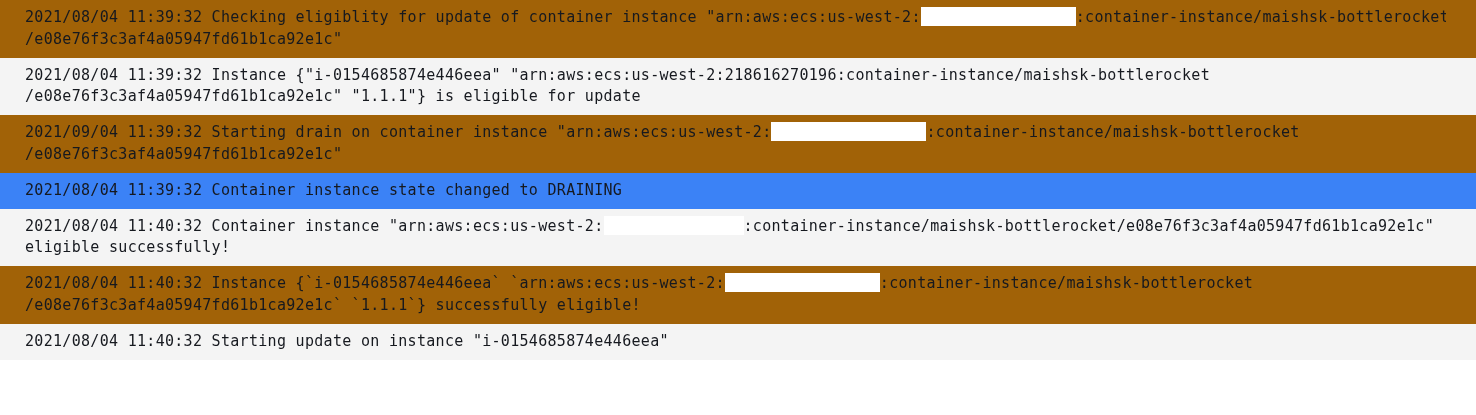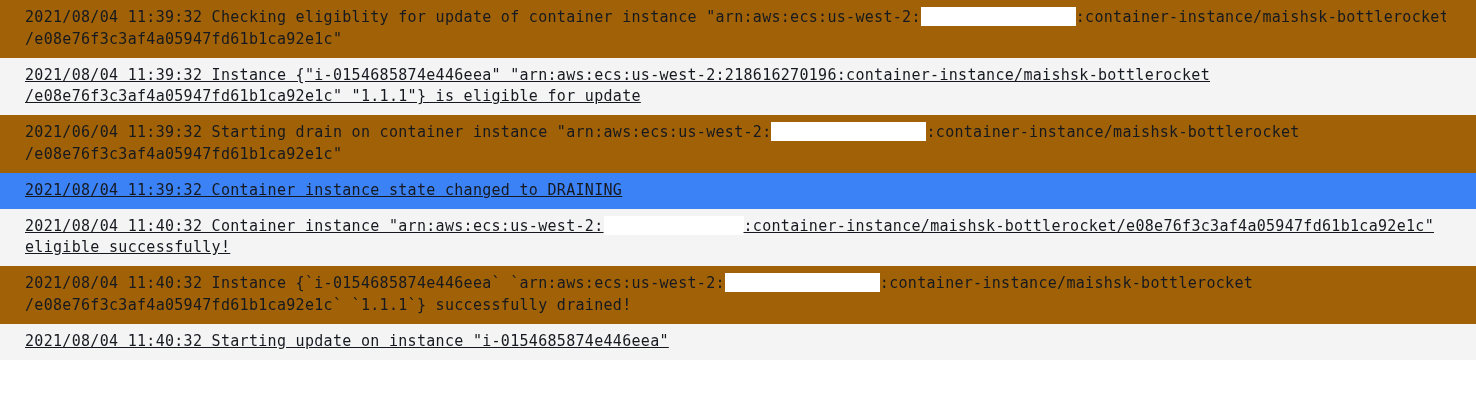--- a/index.html
+++ b/index.html
@@ -18,21 +18,20 @@
     color: #16191f;
     background: #ffffff;
     overflow: hidden;
   }
   .log-row {
     padding: 7px 30px 7px 25px;
     background: #a16207;
   }
   .log-row.shaded {
     background: #f4f4f4;
-    text-decoration: underline;
   }
   .log-line {
     white-space: pre;        
     overflow: hidden;
   }
   .redaction-box {
     display: inline-block;
     height: 19px;
     vertical-align: -4px;
     background: #ffffff;
@@ -44,30 +43,30 @@
 <div id="log-output" style="background: rgb(255, 255, 255); color: rgb(22, 25, 31);">
     <div class="log-row">
       <div class="log-line"><span class="log-text">2021/08/04 11:39:32 Checking eligiblity for update of container instance "arn:aws:ecs:us-west-2:</span><span class="redaction-box" style="width: 155px; background: rgb(255, 255, 255);"></span><span class="log-text">:container-instance/maishsk-bottlerocket</span></div>
       <div class="log-line"><span class="log-text">/e08e76f3c3af4a05947fd61b1ca92e1c"</span></div>
     </div>
     <div class="log-row shaded" style="background: rgb(244, 244, 244);">
       <div class="log-line"><span class="log-text">2021/08/04 11:39:32 Instance {"i-0154685874e446eea" "arn:aws:ecs:us-west-2:218616270196:container-instance/maishsk-bottlerocket</span></div>
       <div class="log-line"><span class="log-text">/e08e76f3c3af4a05947fd61b1ca92e1c" "1.1.1"} is eligible for update</span></div>
     </div>
     <div class="log-row">
-      <div class="log-line"><span class="log-text">2021/06/04 11:39:32 Starting drain on container instance "arn:aws:ecs:us-west-2:</span><span class="redaction-box" style="width: 155px; background: rgb(255, 255, 255);"></span><span class="log-text">:container-instance/maishsk-bottlerocket</span></div>
+      <div class="log-line"><span class="log-text">2021/09/04 11:39:32 Starting drain on container instance "arn:aws:ecs:us-west-2:</span><span class="redaction-box" style="width: 155px; background: rgb(255, 255, 255);"></span><span class="log-text">:container-instance/maishsk-bottlerocket</span></div>
       <div class="log-line"><span class="log-text">/e08e76f3c3af4a05947fd61b1ca92e1c"</span></div>
     </div>
     <div class="log-row shaded" style="background: #3b82f6;">
       <div class="log-line"><span class="log-text">2021/08/04 11:39:32 Container instance state changed to DRAINING</span></div>
     </div>
     <div class="log-row shaded" style="background: rgb(244, 244, 244);">
       <div class="log-line"><span class="log-text">2021/08/04 11:40:32 Container instance "arn:aws:ecs:us-west-2:</span><span class="redaction-box" style="width: 140px; background: rgb(255, 255, 255);"></span><span class="log-text">:container-instance/maishsk-bottlerocket/e08e76f3c3af4a05947fd61b1ca92e1c"</span></div>
       <div class="log-line"><span class="log-text">eligible successfully!</span></div>
     </div>
     <div class="log-row">
       <div class="log-line"><span class="log-text">2021/08/04 11:40:32 Instance {`i-0154685874e446eea` `arn:aws:ecs:us-west-2:</span><span class="redaction-box" style="width: 155px; background: rgb(255, 255, 255);"></span><span class="log-text">:container-instance/maishsk-bottlerocket</span></div>
-      <div class="log-line"><span class="log-text">/e08e76f3c3af4a05947fd61b1ca92e1c` `1.1.1`} successfully drained!</span></div>
+      <div class="log-line"><span class="log-text">/e08e76f3c3af4a05947fd61b1ca92e1c` `1.1.1`} successfully eligible!</span></div>
     </div>
     <div class="log-row shaded" style="background: rgb(244, 244, 244);">
       <div class="log-line"><span class="log-text">2021/08/04 11:40:32 Starting update on instance "i-0154685874e446eea"</span></div>
     </div>
   </div>
 
 </body></html>

